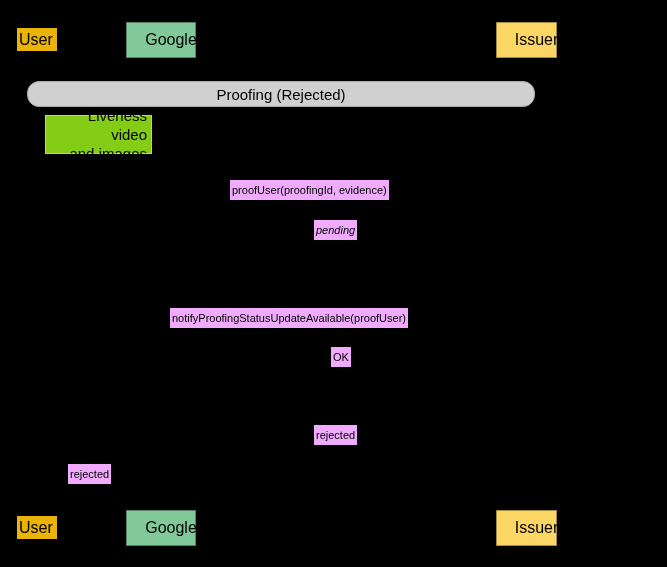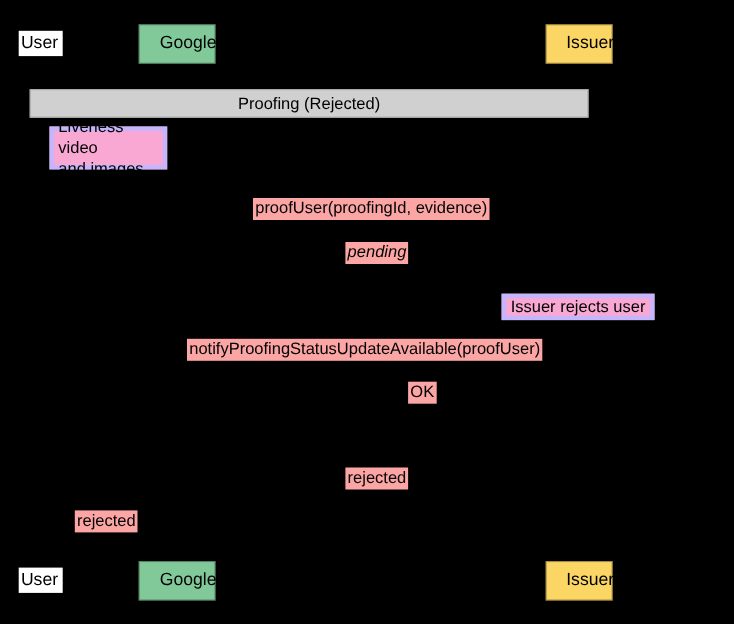--- a/index.html
+++ b/index.html
@@ -28,21 +28,21 @@
     box-sizing: border-box;
     display: flex;
     align-items: center;
     justify-content: center;
     font-size: 16px;
     line-height: 1;
     color: #000000;
     white-space: nowrap;
   }
   .participant.plain {
-    background: #ffffff;
+    background: #eab308;
     padding: 1px 2px;
     justify-content: flex-start;
   }
   .participant.boxed {
     border: 1px solid rgba(0,0,0,0.35);
     padding-left: 20px;
   }
 
   
   .fragment-bar {
@@ -56,40 +56,40 @@
     font-size: 15px;
     line-height: 1;
     color: #000000;
     white-space: nowrap;
   }
 
   
   .note {
     position: absolute;
     box-sizing: border-box;
-    background: #f9a8d4;
-    border: 4px solid #c4b5fd;
+    background: #84cc16;
+    border: 1px solid #c4b5fd;
     color: #000000;
     font-size: 15px;
     line-height: 19px;
-    text-align: left;
+    text-align: right;
     padding: 1px 4px;
     white-space: pre-line;
     display: flex;
     flex-direction: column;
     align-items: center;
     justify-content: center;
   }
 
   
   .message-label {
     position: absolute;
-    background: #fca5a5;
+    background: #f0abfc;
     color: #000000;
-    font-size: 15px;
+    font-size: 11px;
     line-height: 18px;
     padding: 1px 2px;
     white-space: nowrap;
     box-sizing: border-box;
   }
 
   
   .lifeline {
     position: absolute;
     width: 1px;
@@ -123,36 +123,35 @@
   </div>
 
   <div class="participant boxed" style="left:126px; top:22px; width:70px; height:36px; background:#82c99a;">
     <span>Google</span>
   </div>
 
   <div class="participant boxed" style="left:496px; top:22px; width:61px; height:36px; background:#fbd665;">
     <span>Issuer</span>
   </div>
 
-  <div class="fragment-bar" style="left:27px; top:81px; width:508px; height:26px;">
+  <div class="fragment-bar" style="left:27px; top:81px; width:508px; height:26px;border-radius:12px;">
     <span>Proofing (Rejected)</span>
   </div>
 
   <div class="note" style="left:45px; top:115px; width:107px; height:39px;">Liveness video
 and images</div>
 
-  <div class="note" style="left:456px; top:267px; width:139px; height:24px;">Issuer rejects user</div>
 
   <div class="message-label" style="left:230px; top:180px;">proofUser(proofingId, evidence)</div>
 
   <div class="message-label" style="left:314px; top:220px;font-style:italic;">pending</div>
 
   <div class="message-label" style="left:170px; top:308px;">notifyProofingStatusUpdateAvailable(proofUser)</div>
 
-  <div class="message-label" style="left:331px; top:347px;margin-left:40px;">OK</div>
+  <div class="message-label" style="left:331px; top:347px;">OK</div>
 
 
   <div class="message-label" style="left:314px; top:425px;">rejected</div>
 
   <div class="message-label" style="left:68px; top:464px;">rejected</div>
 
   <div class="participant plain" style="left:17px; top:516px; width:40px; height:23px;">
     <span>User</span>
   </div>
 

